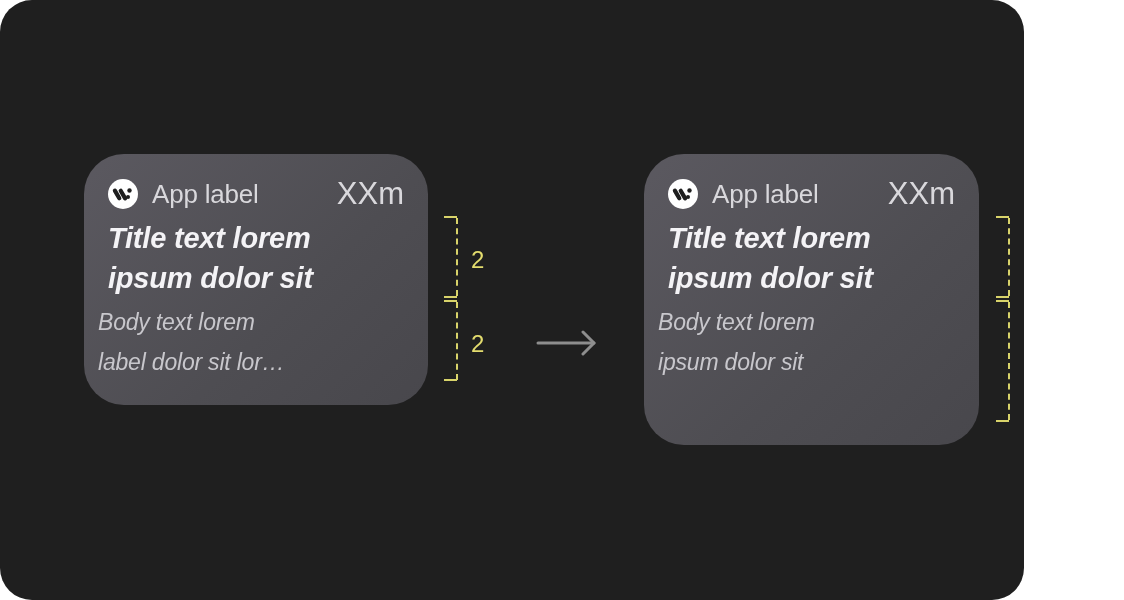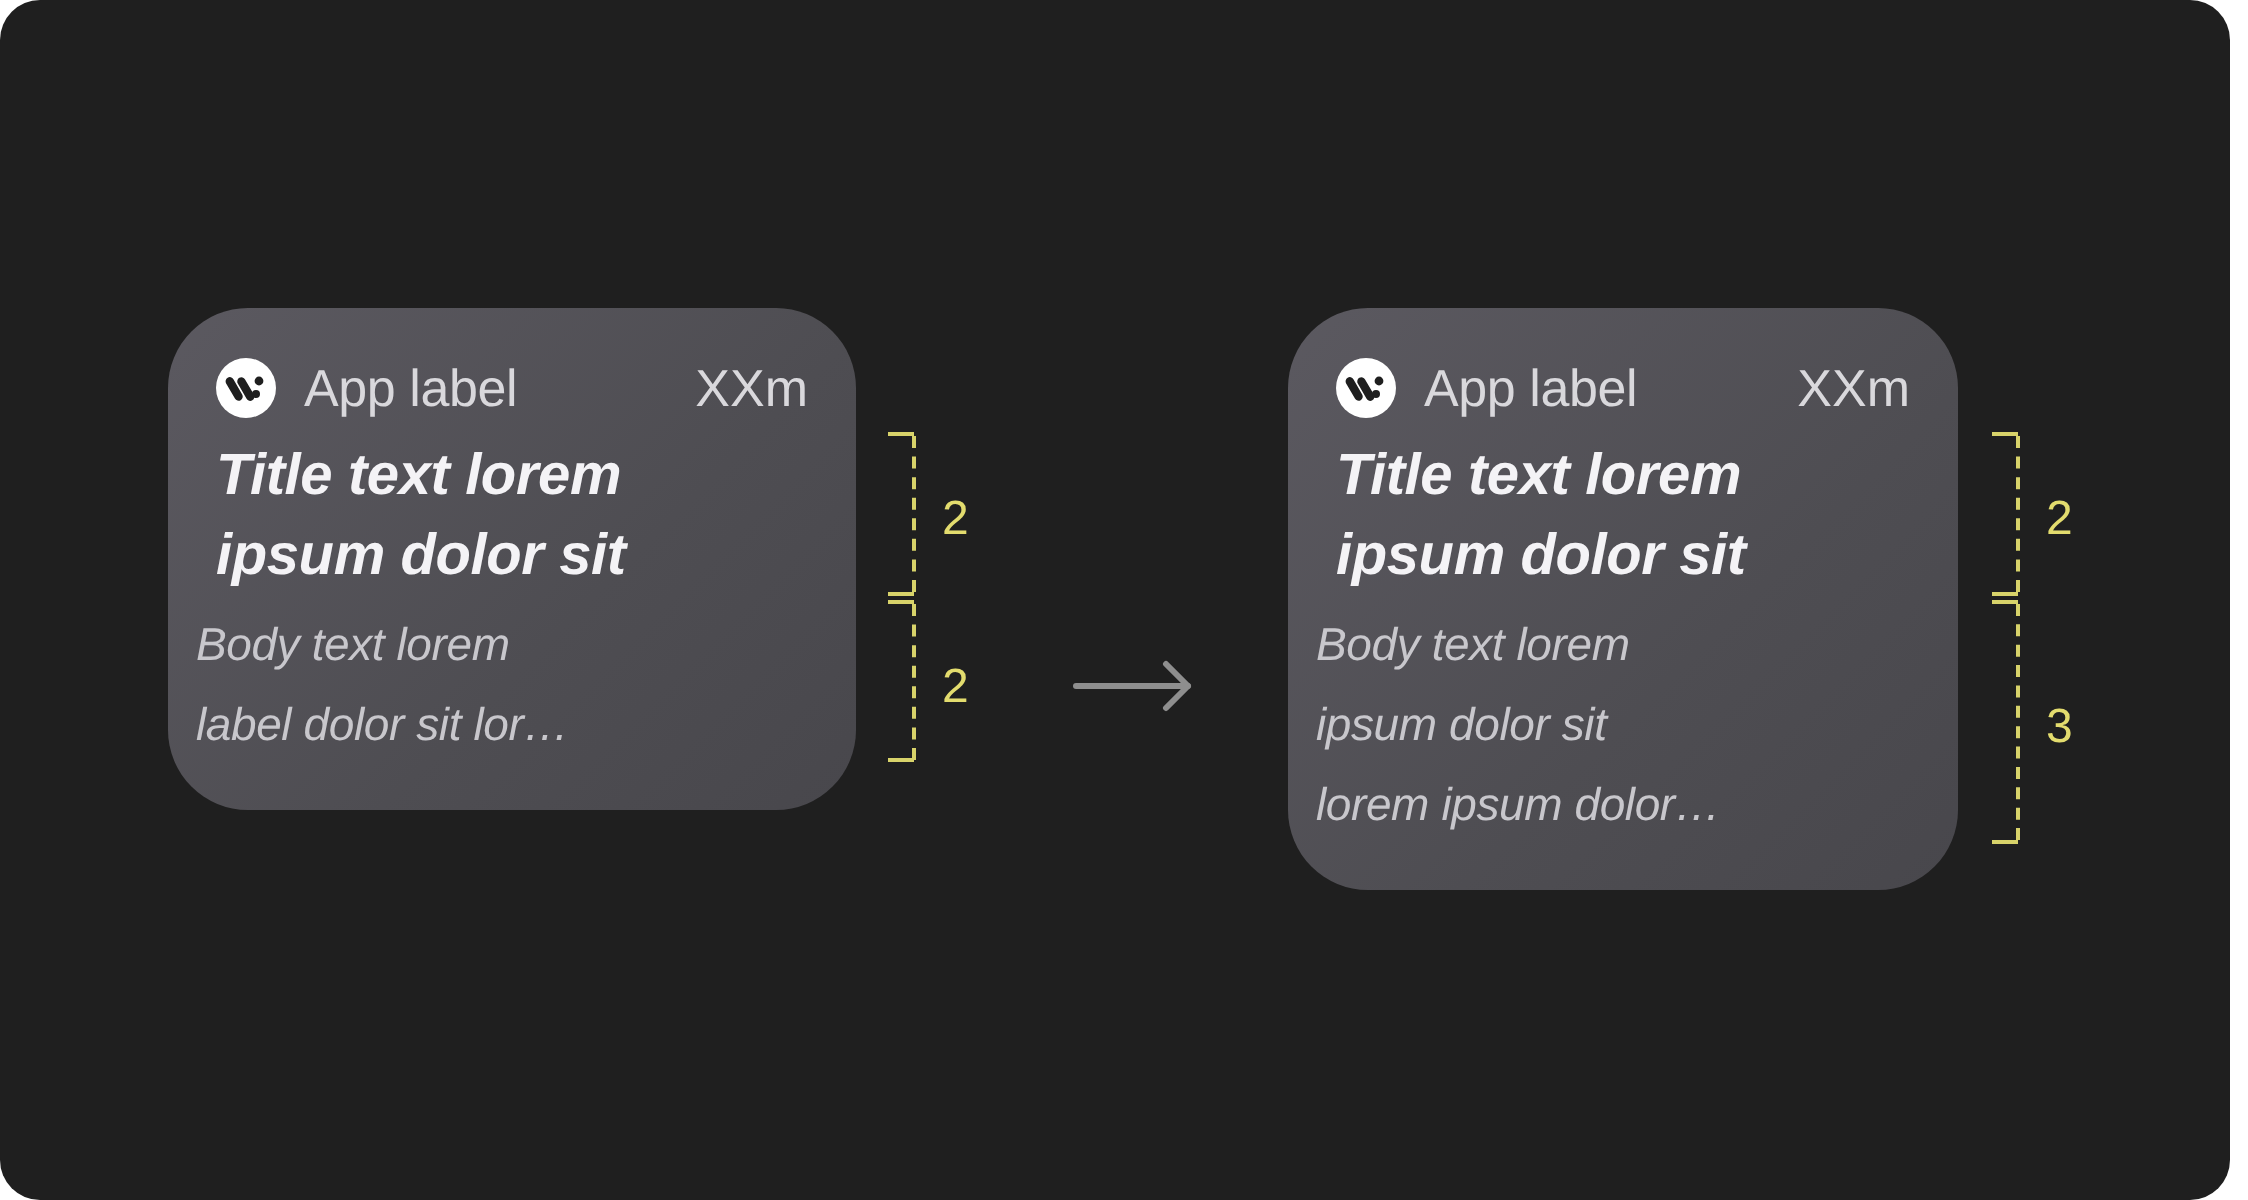--- a/index.html
+++ b/index.html
@@ -1,19 +1,19 @@
 <!DOCTYPE html>
 <html><head>
 <meta charset="utf-8">
 <style>
   html, body { margin: 0; padding: 0; background: #ffffff; }
   body { width: 1124px; height: 600px; position: relative; overflow: hidden; }
   .canvas {
-    position: absolute; left: 0; top: 0; width: 1115px; height: 600px;
-    background: #1f1f1f; border-radius: 20px; overflow: hidden;
+    position: absolute; left: 0; top: 0; width: 1024px; height: 600px;
+    background: #1f1f1f; border-radius: 32px; overflow: hidden;
   }
   .card {
     position: absolute;
     background: linear-gradient(135deg, #5b5960 0%, #4e4d52 60%, #48474c 100%);
     border-radius: 40px;
     box-sizing: border-box;
     font-family: "Liberation Sans", sans-serif;
   }
   .card-1 { left: 84px; top: 154px; width: 344px; height: 251px; }
   .card-2 { left: 644px; top: 154px; width: 335px; height: 291px; }
@@ -23,21 +23,21 @@
   }
   .app-icon {
     width: 30px; height: 30px; border-radius: 50%; background: #ffffff;
     flex: 0 0 auto; position: relative; overflow: hidden;
   }
   .app-icon svg { position: absolute; left: 0; top: 0; }
   .app-label {
     margin-left: 14px; font-size: 26px; color: #d9d8dc; flex: 1 1 auto;
     white-space: nowrap; letter-spacing: -0.2px;
   }
-  .time { font-size: 26px; color: #d9d8dc; white-space: nowrap; }
+  .time { font-size: 31px; color: #d9d8dc; white-space: nowrap; }
   .title {
     position: absolute; left: 24px; top: 64px; width: 300px;
     font-size: 29px; font-weight: bold; color: #f4f3f6; line-height: 40px;
     letter-spacing: -0.2px;
   }
   .body-text {
     position: absolute; left: 14px; top: 148px; width: 300px;
     font-size: 23px; color: #c8c7cc; line-height: 40px; letter-spacing: -0.2px;
   }
   .line { display: block; white-space: nowrap; font-style: italic; }
@@ -111,21 +111,20 @@
       <span class="app-label">App label</span>
       <span class="time">XXm</span>
     </div>
     <div class="title">
       <span class="line">Title text lorem</span>
       <span class="line">ipsum dolor sit</span>
     </div>
     <div class="body-text">
       <span class="line">Body text lorem</span>
       <span class="line">ipsum dolor sit</span>
-      <span class="line">lorem ipsum dolor…</span>
     </div>
   </div>
 
   <div class="bracket" style="left:996px; top:216px;">
     <div class="tick" style="left:0; top:0;"></div>
     <div class="vline" style="left:12px; top:2px; height:78px;"></div>
     <div class="tick" style="left:0; top:80px;"></div>
   </div>
   <span class="count" style="left:1023px; top:246px;">2</span>
   <div class="bracket" style="left:996px; top:300px;">

